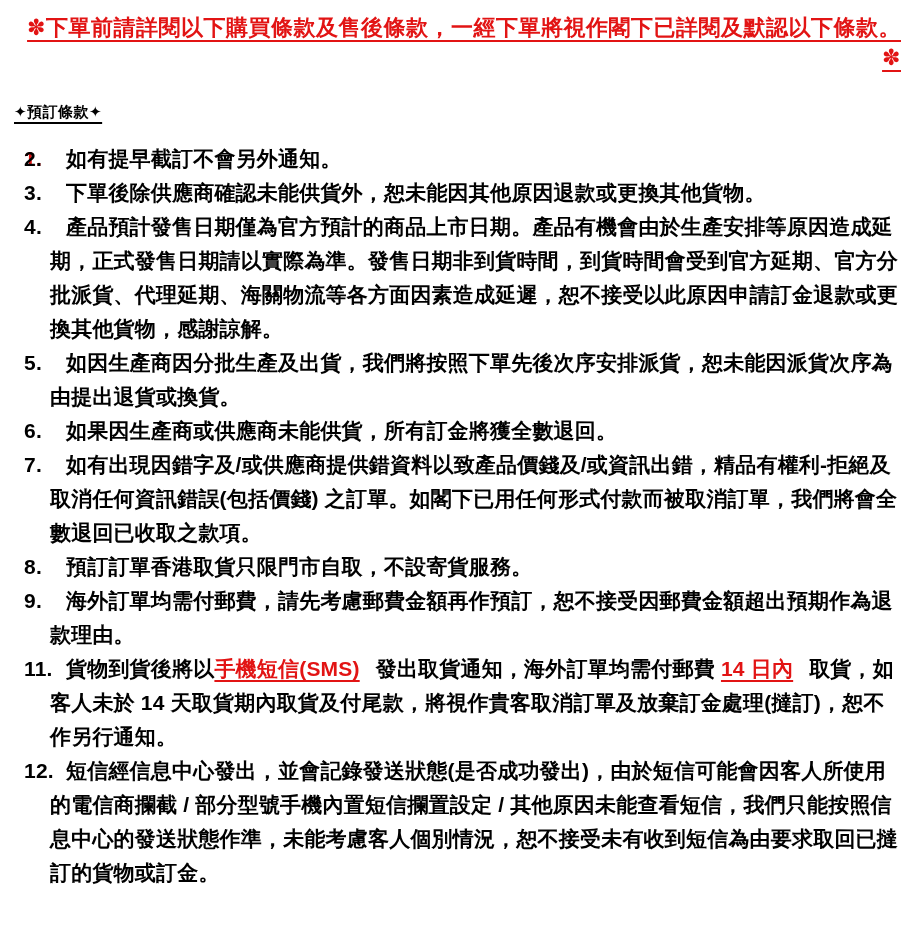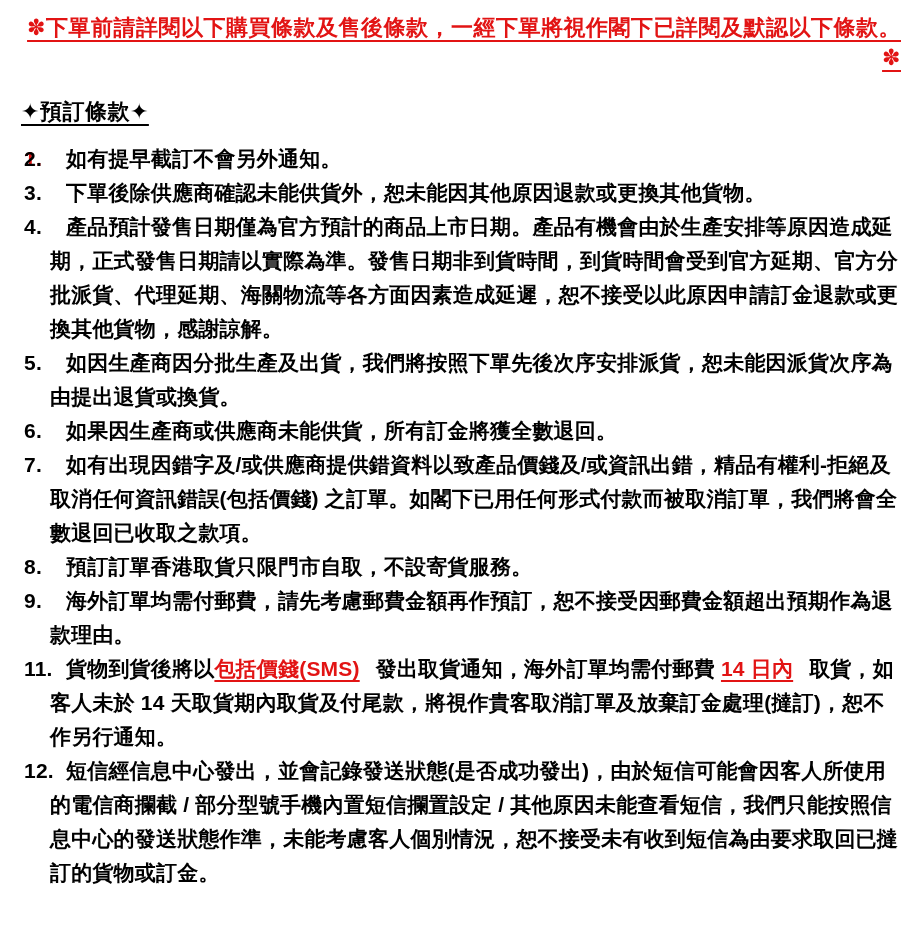--- a/index.html
+++ b/index.html
@@ -33,23 +33,23 @@
     letter-spacing: 0.5px;
     text-align: right;
   }
   .notice .u,
   .title .u {
     text-decoration: underline;
     text-decoration-thickness: 2px;
     text-underline-offset: 5px;
   }
   .title {
-    margin: 8px;
+    margin: 1px;
     margin-top: 24px;
-    font-size: 22px;
+    font-size: 15px;
     line-height: 30px;
     color: var(--ink);
     letter-spacing: 0.5px;
   }
   .list {
     margin-top: 15px;
     font-size: 21px;
     line-height: 34px;
   }
   .item {
@@ -84,17 +84,17 @@
   <div class="list">
       <div class="item"><span class="num red">1.</span></div>
       <div class="item"><span class="num">2.</span><span class="seg normal">如有提早截訂不會另外通知。</span></div>
       <div class="item"><span class="num">3.</span><span class="seg normal">下單後除供應商確認未能供貨外，恕未能因其他原因退款或更換其他貨物。</span></div>
       <div class="item"><span class="num">4.</span><span class="seg normal">產品預計發售日期僅為官方預計的商品上市日期。產品有機會由於生產安排等原因造成延期，正式發售日期請以實際為準。發售日期非到貨時間，到貨時間會受到官方延期、官方分批派貨、代理延期、海關物流等各方面因素造成延遲，恕不接受以此原因申請訂金退款或更換其他貨物，感謝諒解。</span></div>
       <div class="item"><span class="num">5.</span><span class="seg normal">如因生產商因分批生產及出貨，我們將按照下單先後次序安排派貨，恕未能因派貨次序為由提出退貨或換貨。</span></div>
       <div class="item"><span class="num">6.</span><span class="seg normal">如果因生產商或供應商未能供貨，所有訂金將獲全數退回。</span></div>
       <div class="item"><span class="num">7.</span><span class="seg normal">如有出現因錯字及/或供應商提供錯資料以致產品價錢及/或資訊出錯，精品有權利-拒絕及取消任何資訊錯誤(包括價錢) 之訂單。如閣下已用任何形式付款而被取消訂單，我們將會全數退回已收取之款項。</span></div>
       <div class="item"><span class="num">8.</span><span class="seg normal">預訂訂單香港取貨只限門市自取，不設寄貨服務。</span></div>
       <div class="item"><span class="num">9.</span><span class="seg normal">海外訂單均需付郵費，請先考慮郵費金額再作預訂，恕不接受因郵費金額超出預期作為退款理由。</span></div>
-      <div class="item"><span class="num">11.</span><span class="seg normal">貨物到貨後將以</span><span class="seg red-underline">包括價錢(SMS)</span><span class="seg normal">發出取貨通知，海外訂單均需付郵費 </span><span class="seg red-underline">14 日內</span><span class="seg normal">取貨，如客人未於 14 天取貨期內取貨及付尾款，將視作貴客取消訂單及放棄訂金處理(撻訂)，恕不作另行通知。</span></div>
+      <div class="item"><span class="num">11.</span><span class="seg normal">貨物到貨後將以</span><span class="seg red-underline">手機短信(SMS)</span><span class="seg normal">發出取貨通知，海外訂單均需付郵費 </span><span class="seg red-underline">14 日內</span><span class="seg normal">取貨，如客人未於 14 天取貨期內取貨及付尾款，將視作貴客取消訂單及放棄訂金處理(撻訂)，恕不作另行通知。</span></div>
       <div class="item"><span class="num">12.</span><span class="seg normal">短信經信息中心發出，並會記錄發送狀態(是否成功發出)，由於短信可能會因客人所使用的電信商攔截 / 部分型號手機內置短信攔置設定 / 其他原因未能查看短信，我們只能按照信息中心的發送狀態作準，未能考慮客人個別情況，恕不接受未有收到短信為由要求取回已撻訂的貨物或訂金。</span></div>
     </div>
 
 </div>
 
 </body></html>

